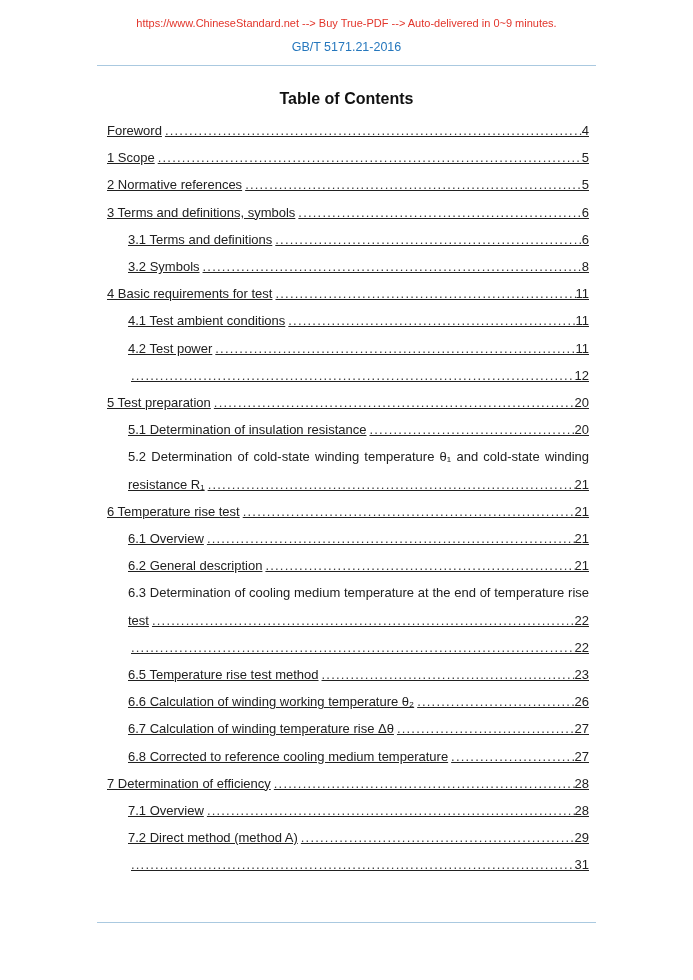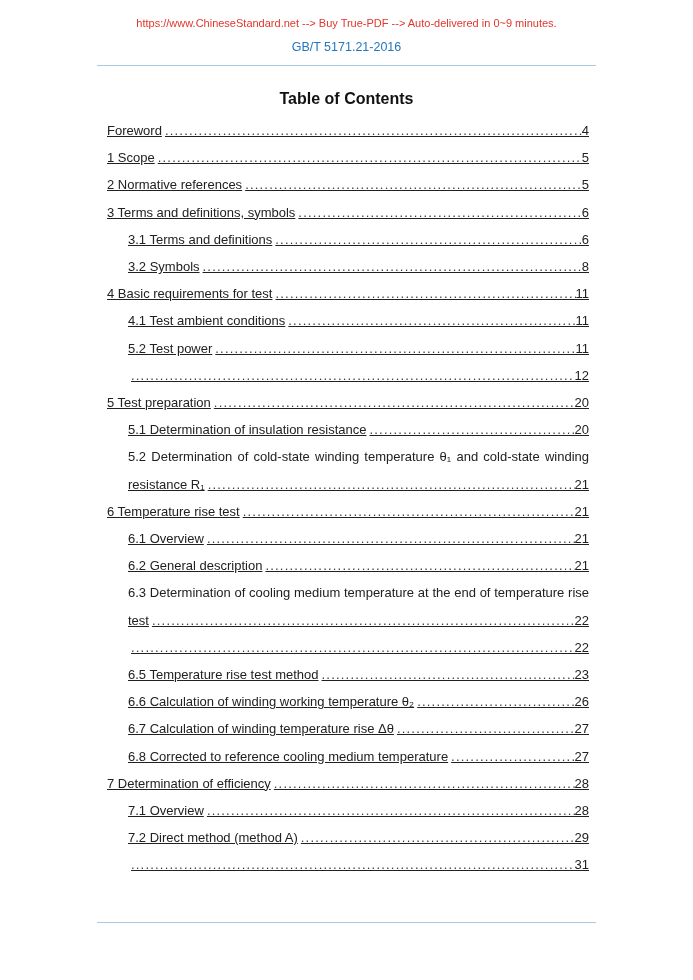--- a/index.html
+++ b/index.html
@@ -153,21 +153,21 @@
         <span class="toc-label">4 Basic requirements for test</span>
         <span class="toc-dots">............................................................................................................................................................................................................................................................................................................</span>
         <span class="toc-page">11</span>
       </div>
       <div class="toc-row lvl2">
         <span class="toc-label">4.1 Test ambient conditions</span>
         <span class="toc-dots">............................................................................................................................................................................................................................................................................................................</span>
         <span class="toc-page">11</span>
       </div>
       <div class="toc-row lvl2">
-        <span class="toc-label">5.2 Test power</span>
+        <span class="toc-label">4.2 Test power</span>
         <span class="toc-dots">............................................................................................................................................................................................................................................................................................................</span>
         <span class="toc-page">11</span>
       </div>
       <div class="toc-row lvl2">
         <span class="toc-dots">............................................................................................................................................................................................................................................................................................................</span>
         <span class="toc-page">12</span>
       </div>
       <div class="toc-row">
         <span class="toc-label">5 Test preparation</span>
         <span class="toc-dots">............................................................................................................................................................................................................................................................................................................</span>

